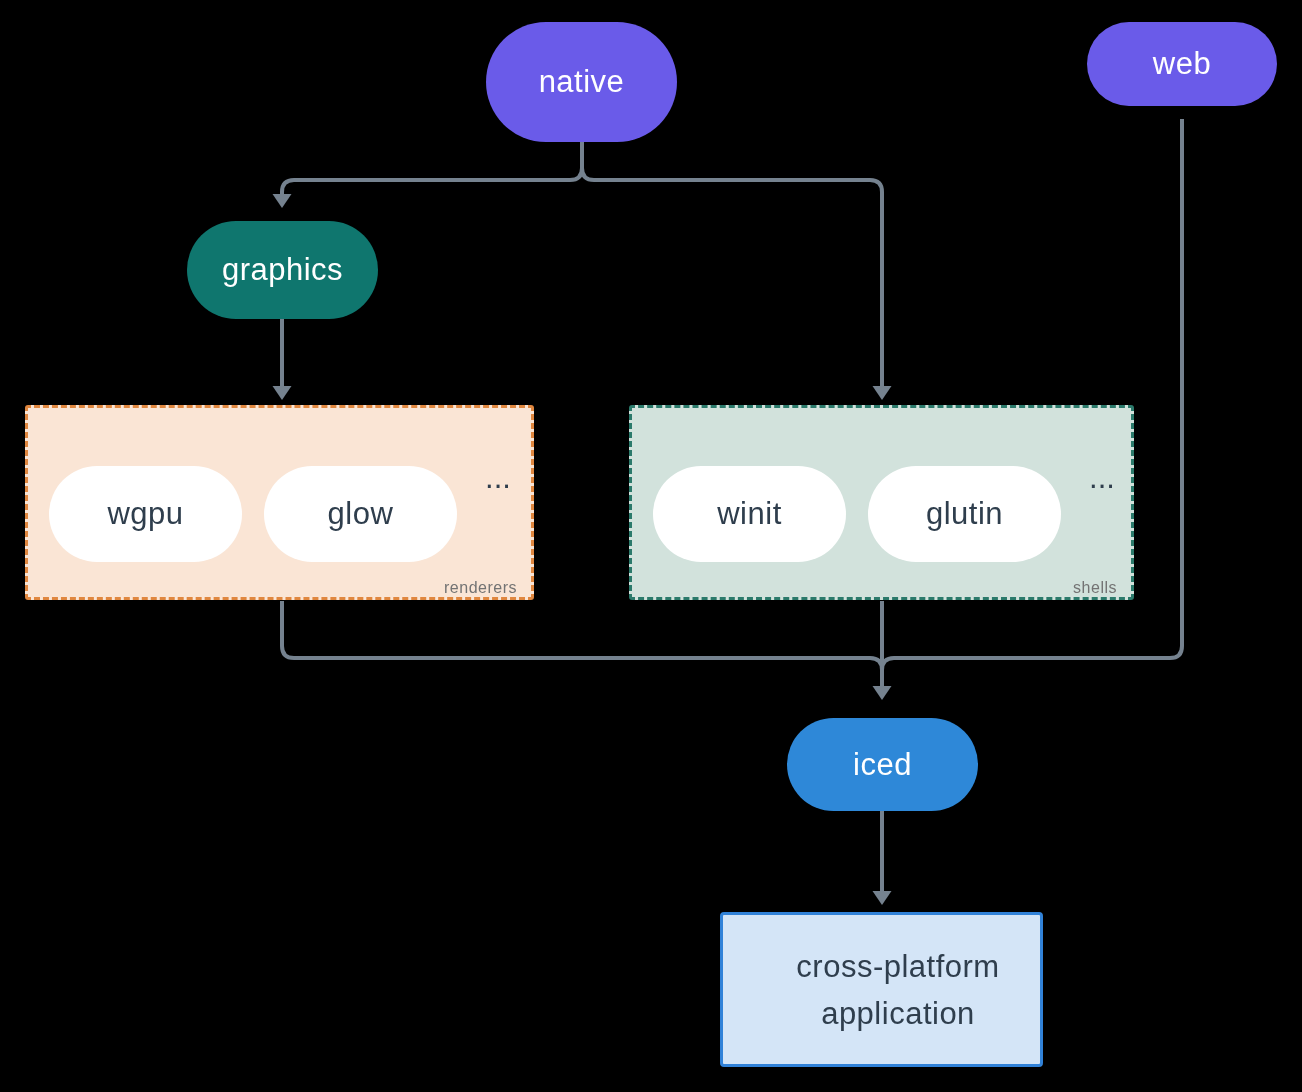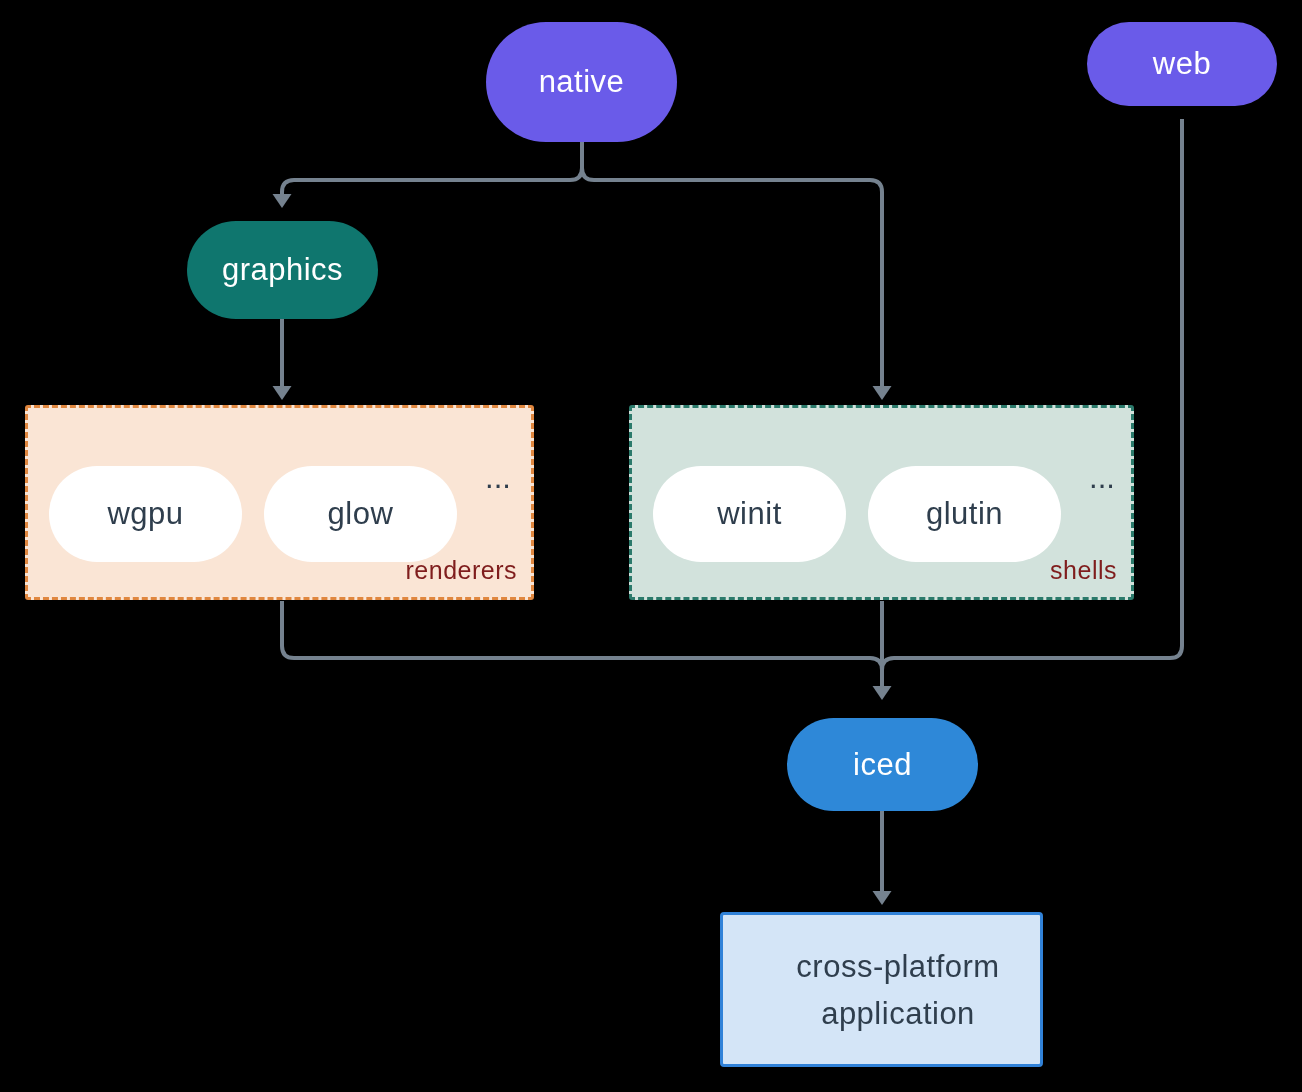--- a/index.html
+++ b/index.html
@@ -84,23 +84,23 @@
     left: 445px;
     top: 52px;
     width: 50px;
     text-align: center;
     color: #2F3E4D;
     font-size: 31px;
   }
   .group-label {
     position: absolute;
     right: 14px;
-    bottom: 12px;
-    color: #7f1d1d;
-    font-size: 25px;
+    bottom: 0;
+    color: #737373;
+    font-size: 16px;
     letter-spacing: 0.5px;
   }
   .app-box {
     position: absolute;
     left: 720px; top: 912px;
     width: 323px; height: 155px;
     box-sizing: border-box;
     background: #D4E5F7;
     border: 3px solid #3182D8;
     border-radius: 4px;

